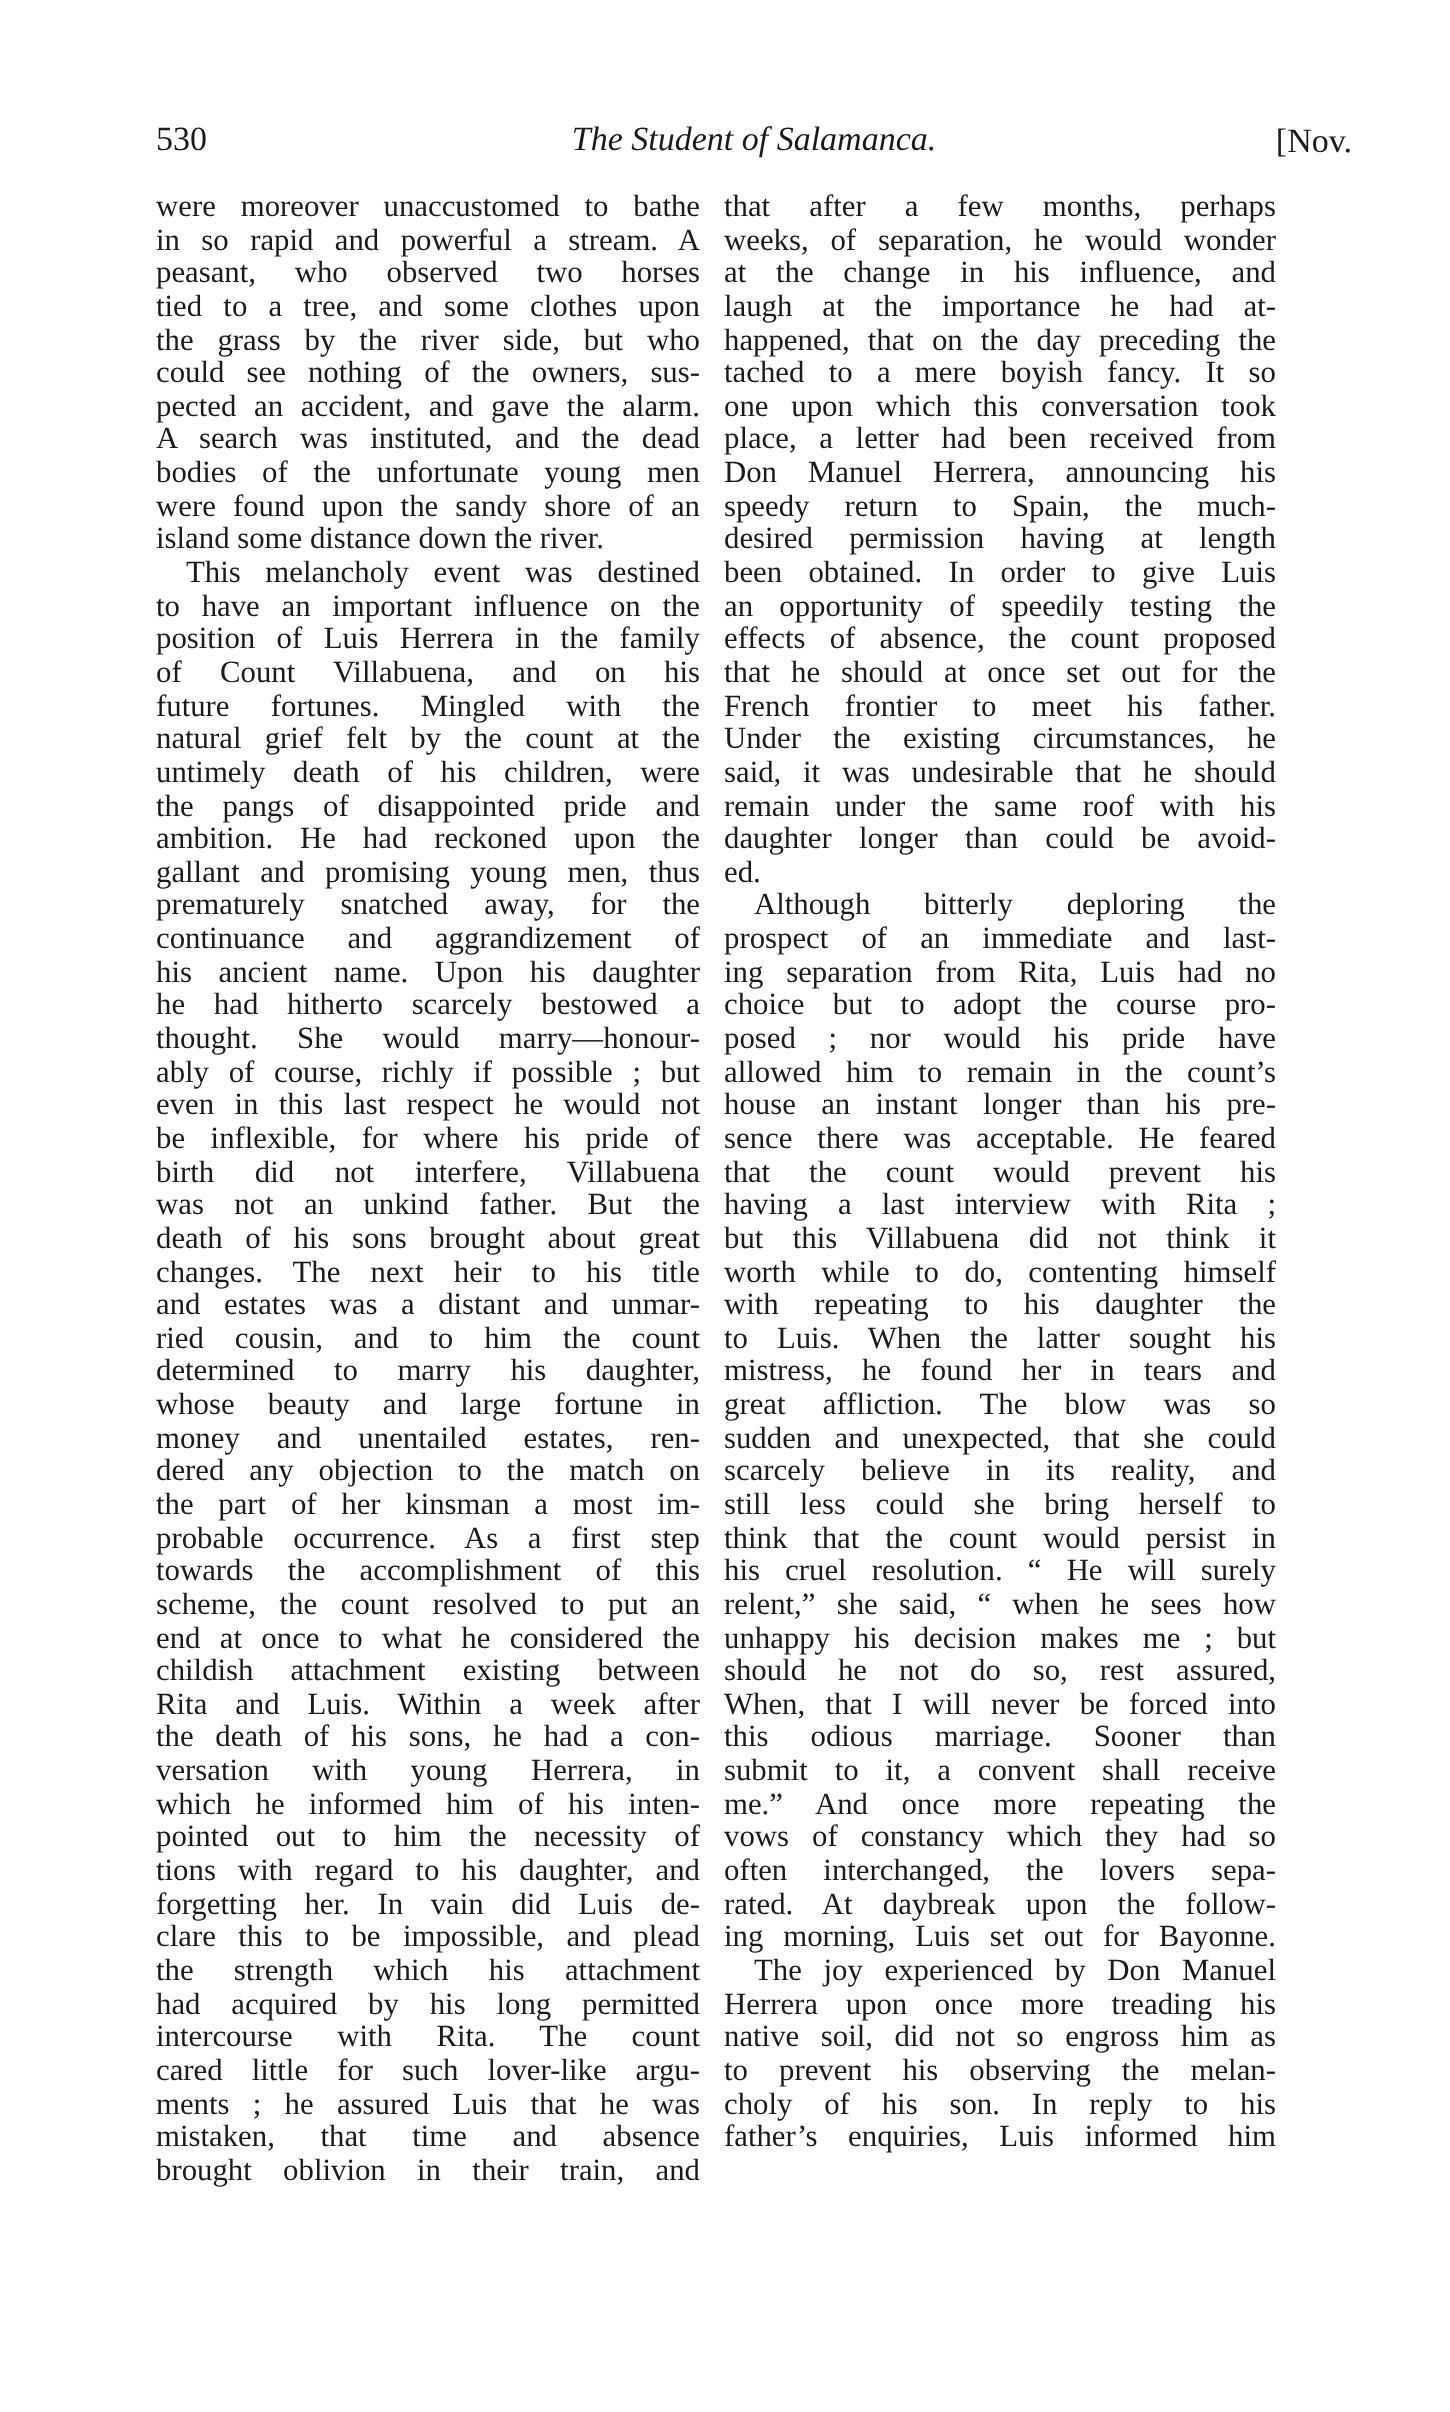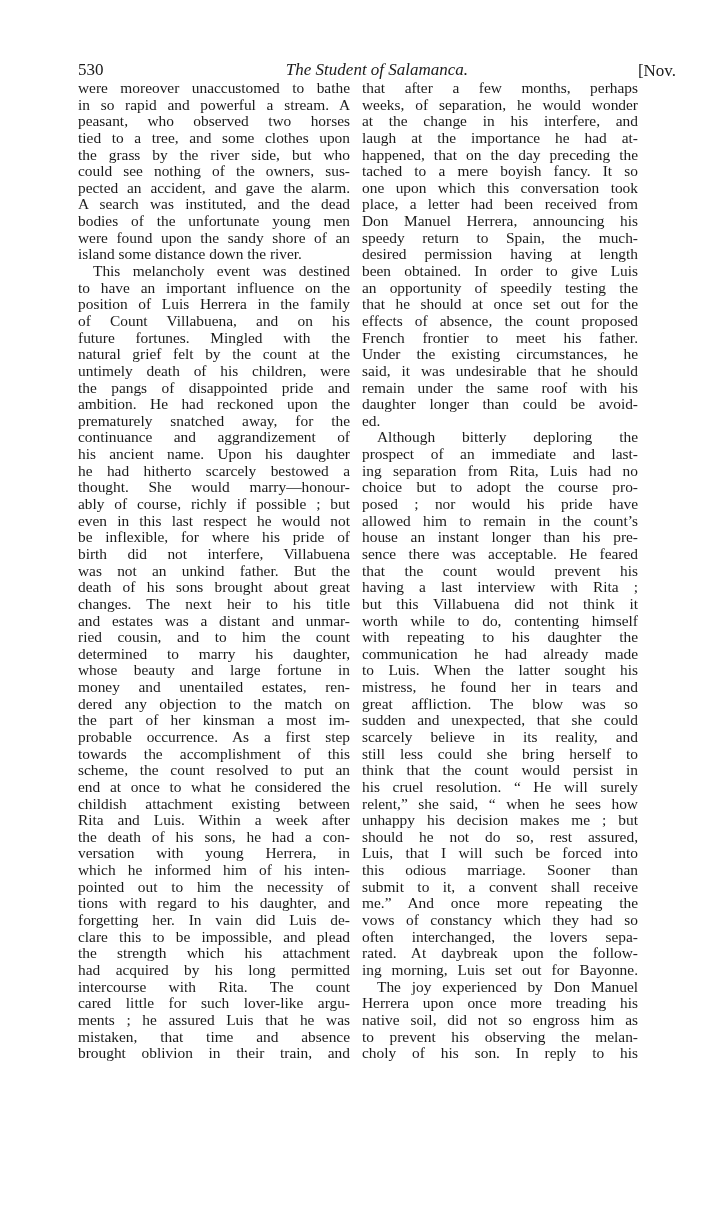--- a/index.html
+++ b/index.html
@@ -2,21 +2,21 @@
 <html><head>
 <meta charset="utf-8">
 <style>
   html, body { margin:0; padding:0; background:#ffffff; }
   body { width:725px; height:1206px; position:relative; overflow:hidden; font-family:"DejaVu Serif", "Liberation Serif", serif; color:#1a1a1a; }
   .page { position:absolute; left:0; top:0; width:657px; height:1206px; }
   .header { position:absolute; top:60px; left:78px; width:598px; height:20px; font-family:"Liberation Serif", serif; font-size:17px; }
   .pnum { position:absolute; left:0; top:0; }
   .rtitle { position:absolute; left:0; width:100%; text-align:center; font-style:italic; }
   .month { position:absolute; right:0; top:1px; }
-  .col { position:absolute; top:80px; width:272px; font-family:"Liberation Serif", serif; font-size:15.4px; line-height:16.65px; }
+  .col { position:absolute; top:96px; width:272px; font-family:"Liberation Serif", serif; font-size:15.4px; line-height:16.65px; }
   .col.left { left:78px; }
   .col.right { left:362px; width:276px; }
   .line { display:block; white-space:nowrap; text-align:justify; text-align-last:justify; height:16.65px; overflow:visible; }
   .line.last { text-align-last:left; }
   .line.indent { padding-left:15px; }
 </style>
 </head>
 <body>
 
 <div class="page">
@@ -39,20 +39,21 @@
       <span class="line last">island some distance down the river.</span>
       <span class="line indent">This melancholy event was destined</span>
       <span class="line">to have an important influence on the</span>
       <span class="line">position of Luis Herrera in the family</span>
       <span class="line">of Count Villabuena, and on his</span>
       <span class="line">future fortunes.  Mingled with the</span>
       <span class="line">natural grief felt by the count at the</span>
       <span class="line">untimely death of his children, were</span>
       <span class="line">the pangs of disappointed pride and</span>
       <span class="line">ambition.  He had reckoned upon the</span>
+      <span class="line">gallant and promising young men, thus</span>
       <span class="line">prematurely snatched away, for the</span>
       <span class="line">continuance and aggrandizement of</span>
       <span class="line">his ancient name.  Upon his daughter</span>
       <span class="line">he had hitherto scarcely bestowed a</span>
       <span class="line">thought.  She would marry—honour-</span>
       <span class="line">ably of course, richly if possible ;  but</span>
       <span class="line">even in this last respect he would not</span>
       <span class="line">be inflexible, for where his pride of</span>
       <span class="line">birth did not interfere, Villabuena</span>
       <span class="line">was not an unkind father.  But the</span>
@@ -82,71 +83,71 @@
       <span class="line">had acquired by his long permitted</span>
       <span class="line">intercourse with Rita.  The count</span>
       <span class="line">cared little for such lover-like argu-</span>
       <span class="line">ments ; he assured Luis that he was</span>
       <span class="line">mistaken, that time and absence</span>
       <span class="line">brought oblivion in their train, and</span>
     </div>
   <div class="col right" id="col-right">
       <span class="line">that after a few months, perhaps</span>
       <span class="line">weeks, of separation, he would wonder</span>
-      <span class="line">at the change in his interfere, and</span>
+      <span class="line">at the change in his influence, and</span>
       <span class="line">laugh at the importance he had at-</span>
       <span class="line">happened, that on the day preceding the</span>
       <span class="line">tached to a mere boyish fancy.  It so</span>
       <span class="line">one upon which this conversation took</span>
       <span class="line">place, a letter had been received from</span>
       <span class="line">Don Manuel Herrera, announcing his</span>
       <span class="line">speedy return to Spain, the much-</span>
       <span class="line">desired permission having at length</span>
       <span class="line">been obtained.  In order to give Luis</span>
       <span class="line">an opportunity of speedily testing the</span>
+      <span class="line">effects of absence, the count proposed</span>
       <span class="line">that he should at once set out for the</span>
-      <span class="line">effects of absence, the count proposed</span>
       <span class="line">French frontier to meet his father.</span>
       <span class="line">Under the existing circumstances, he</span>
       <span class="line">said, it was undesirable that he should</span>
       <span class="line">remain under the same roof with his</span>
       <span class="line">daughter longer than could be avoid-</span>
       <span class="line last">ed.</span>
       <span class="line indent">Although bitterly deploring the</span>
       <span class="line">prospect of an immediate and last-</span>
       <span class="line">ing separation from Rita, Luis had no</span>
       <span class="line">choice but to adopt the course pro-</span>
       <span class="line">posed ;  nor would his pride have</span>
       <span class="line">allowed him to remain in the count’s</span>
       <span class="line">house an instant longer than his pre-</span>
       <span class="line">sence there was acceptable.  He feared</span>
       <span class="line">that the count would prevent his</span>
       <span class="line">having a last interview with Rita ;</span>
       <span class="line">but this Villabuena did not think it</span>
       <span class="line">worth while to do, contenting himself</span>
       <span class="line">with repeating to his daughter the</span>
-      <span class="line">communication he had already made</span>
       <span class="line">to Luis.  When the latter sought his</span>
       <span class="line">mistress, he found her in tears and</span>
       <span class="line">great affliction.  The blow was so</span>
       <span class="line">sudden and unexpected, that she could</span>
       <span class="line">scarcely believe in its reality, and</span>
       <span class="line">still less could she bring herself to</span>
       <span class="line">think that the count would persist in</span>
       <span class="line">his cruel resolution.  “ He will surely</span>
       <span class="line">relent,” she said, “ when he sees how</span>
       <span class="line">unhappy his decision makes me ;  but</span>
       <span class="line">should he not do so, rest assured,</span>
-      <span class="line">Luis, that I will such be forced into</span>
+      <span class="line">When, that I will never be forced into</span>
       <span class="line">this odious marriage.  Sooner than</span>
       <span class="line">submit to it, a convent shall receive</span>
       <span class="line">me.”  And once more repeating the</span>
       <span class="line">vows of constancy which they had so</span>
       <span class="line">often interchanged, the lovers sepa-</span>
       <span class="line">rated.  At daybreak upon the follow-</span>
       <span class="line">ing morning, Luis set out for Bayonne.</span>
       <span class="line indent">The joy experienced by Don Manuel</span>
       <span class="line">Herrera upon once more treading his</span>
       <span class="line">native soil, did not so engross him as</span>
       <span class="line">to prevent his observing the melan-</span>
       <span class="line">choly of his son.  In reply to his</span>
+      <span class="line">father’s enquiries, Luis informed him</span>
     </div>
 </div>
 
 </body></html>

